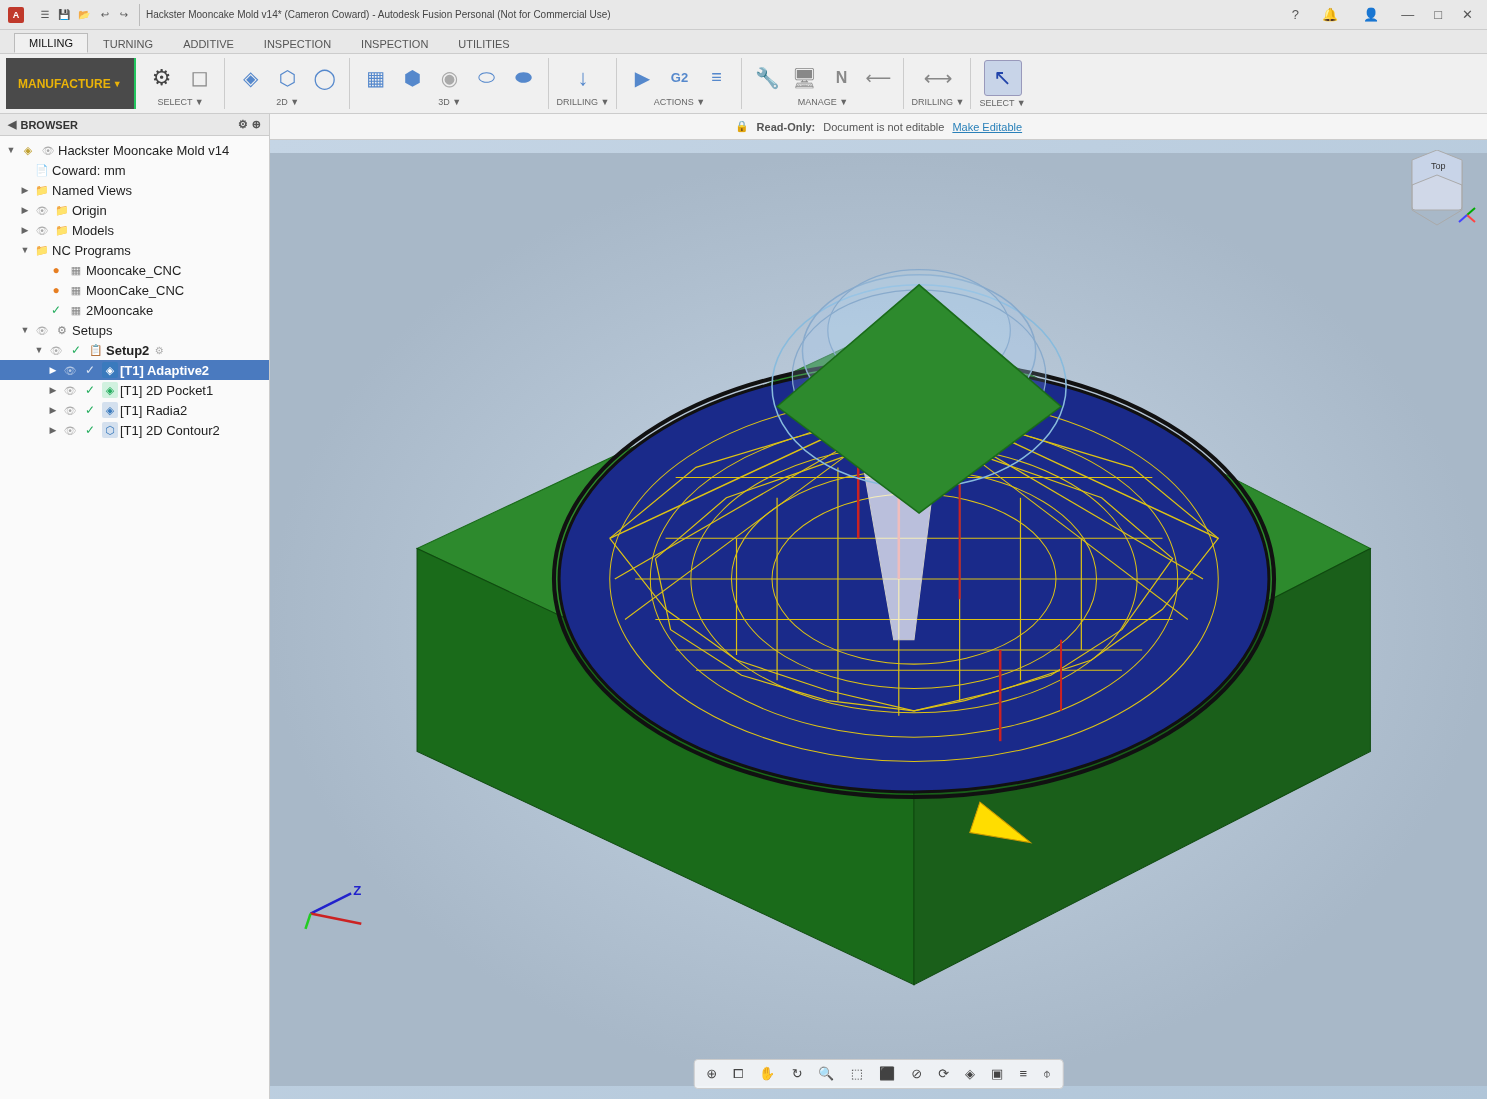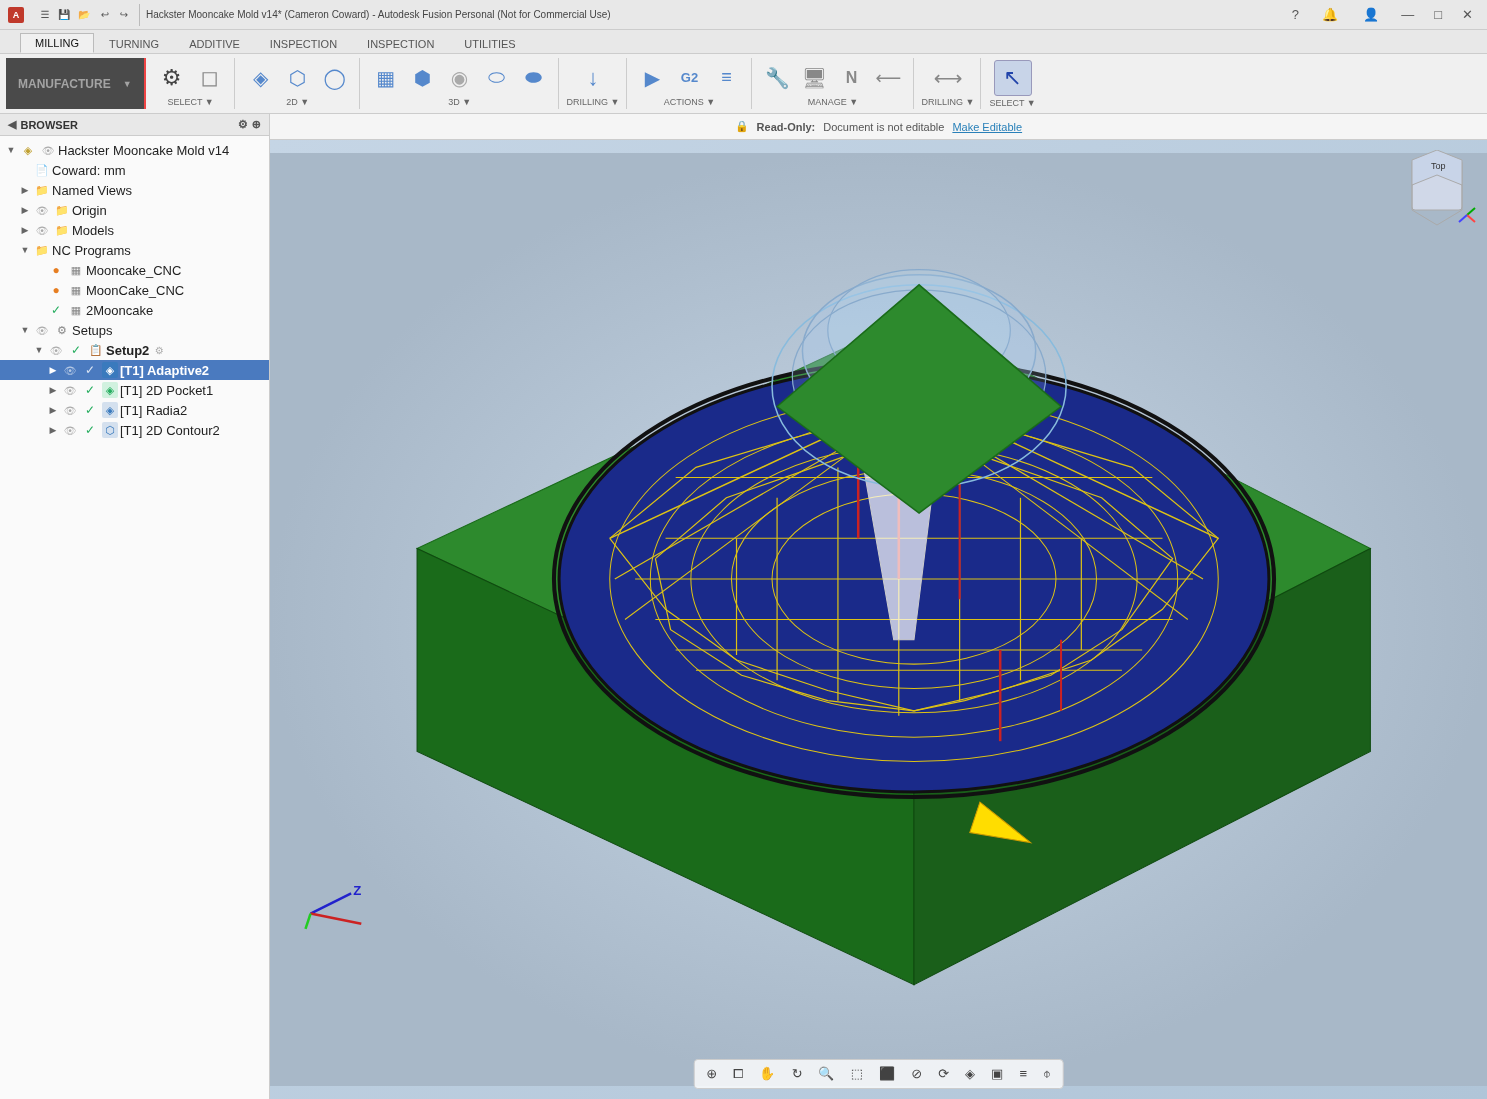--- a/index.html
+++ b/index.html
@@ -21,39 +21,39 @@
     .app-icon { width: 16px; height: 16px; background: #c0392b; border-radius: 2px; display: flex; align-items: center; justify-content: center; color: white; font-size: 9px; font-weight: bold; }
     .toolbar-section-label {
       font-size: 9px;
       color: #666;
       text-align: center;
       margin-top: 1px;
     }
     .manufacture-btn {
       display: flex;
       align-items: center;
-      gap: 12px;
+      gap: 2px;
       padding: 0 12px;
       background: #4a4a4a;
-      color: #a3a3a3;
+      color: #eab308;
       font-size: 12px;
       font-weight: bold;
       cursor: pointer;
-      border-right: 2px solid #ef4444;
+      border-right: 2px solid #22c55e;
       height: 100%;
     }
 
     
     #toolbar-tabs {
       display: flex;
       background: #e8e8e8;
       border-bottom: 1px solid #ccc;
       height: 24px;
       align-items: flex-end;
-      padding-left: 20px;
+      padding-left: 14px;
     }
     .toolbar-tab {
       padding: 3px 14px;
       font-size: 11px;
       color: #555;
       cursor: pointer;
       border-top: 1px solid transparent;
       border-left: 1px solid transparent;
       border-right: 1px solid transparent;
       background: transparent;

